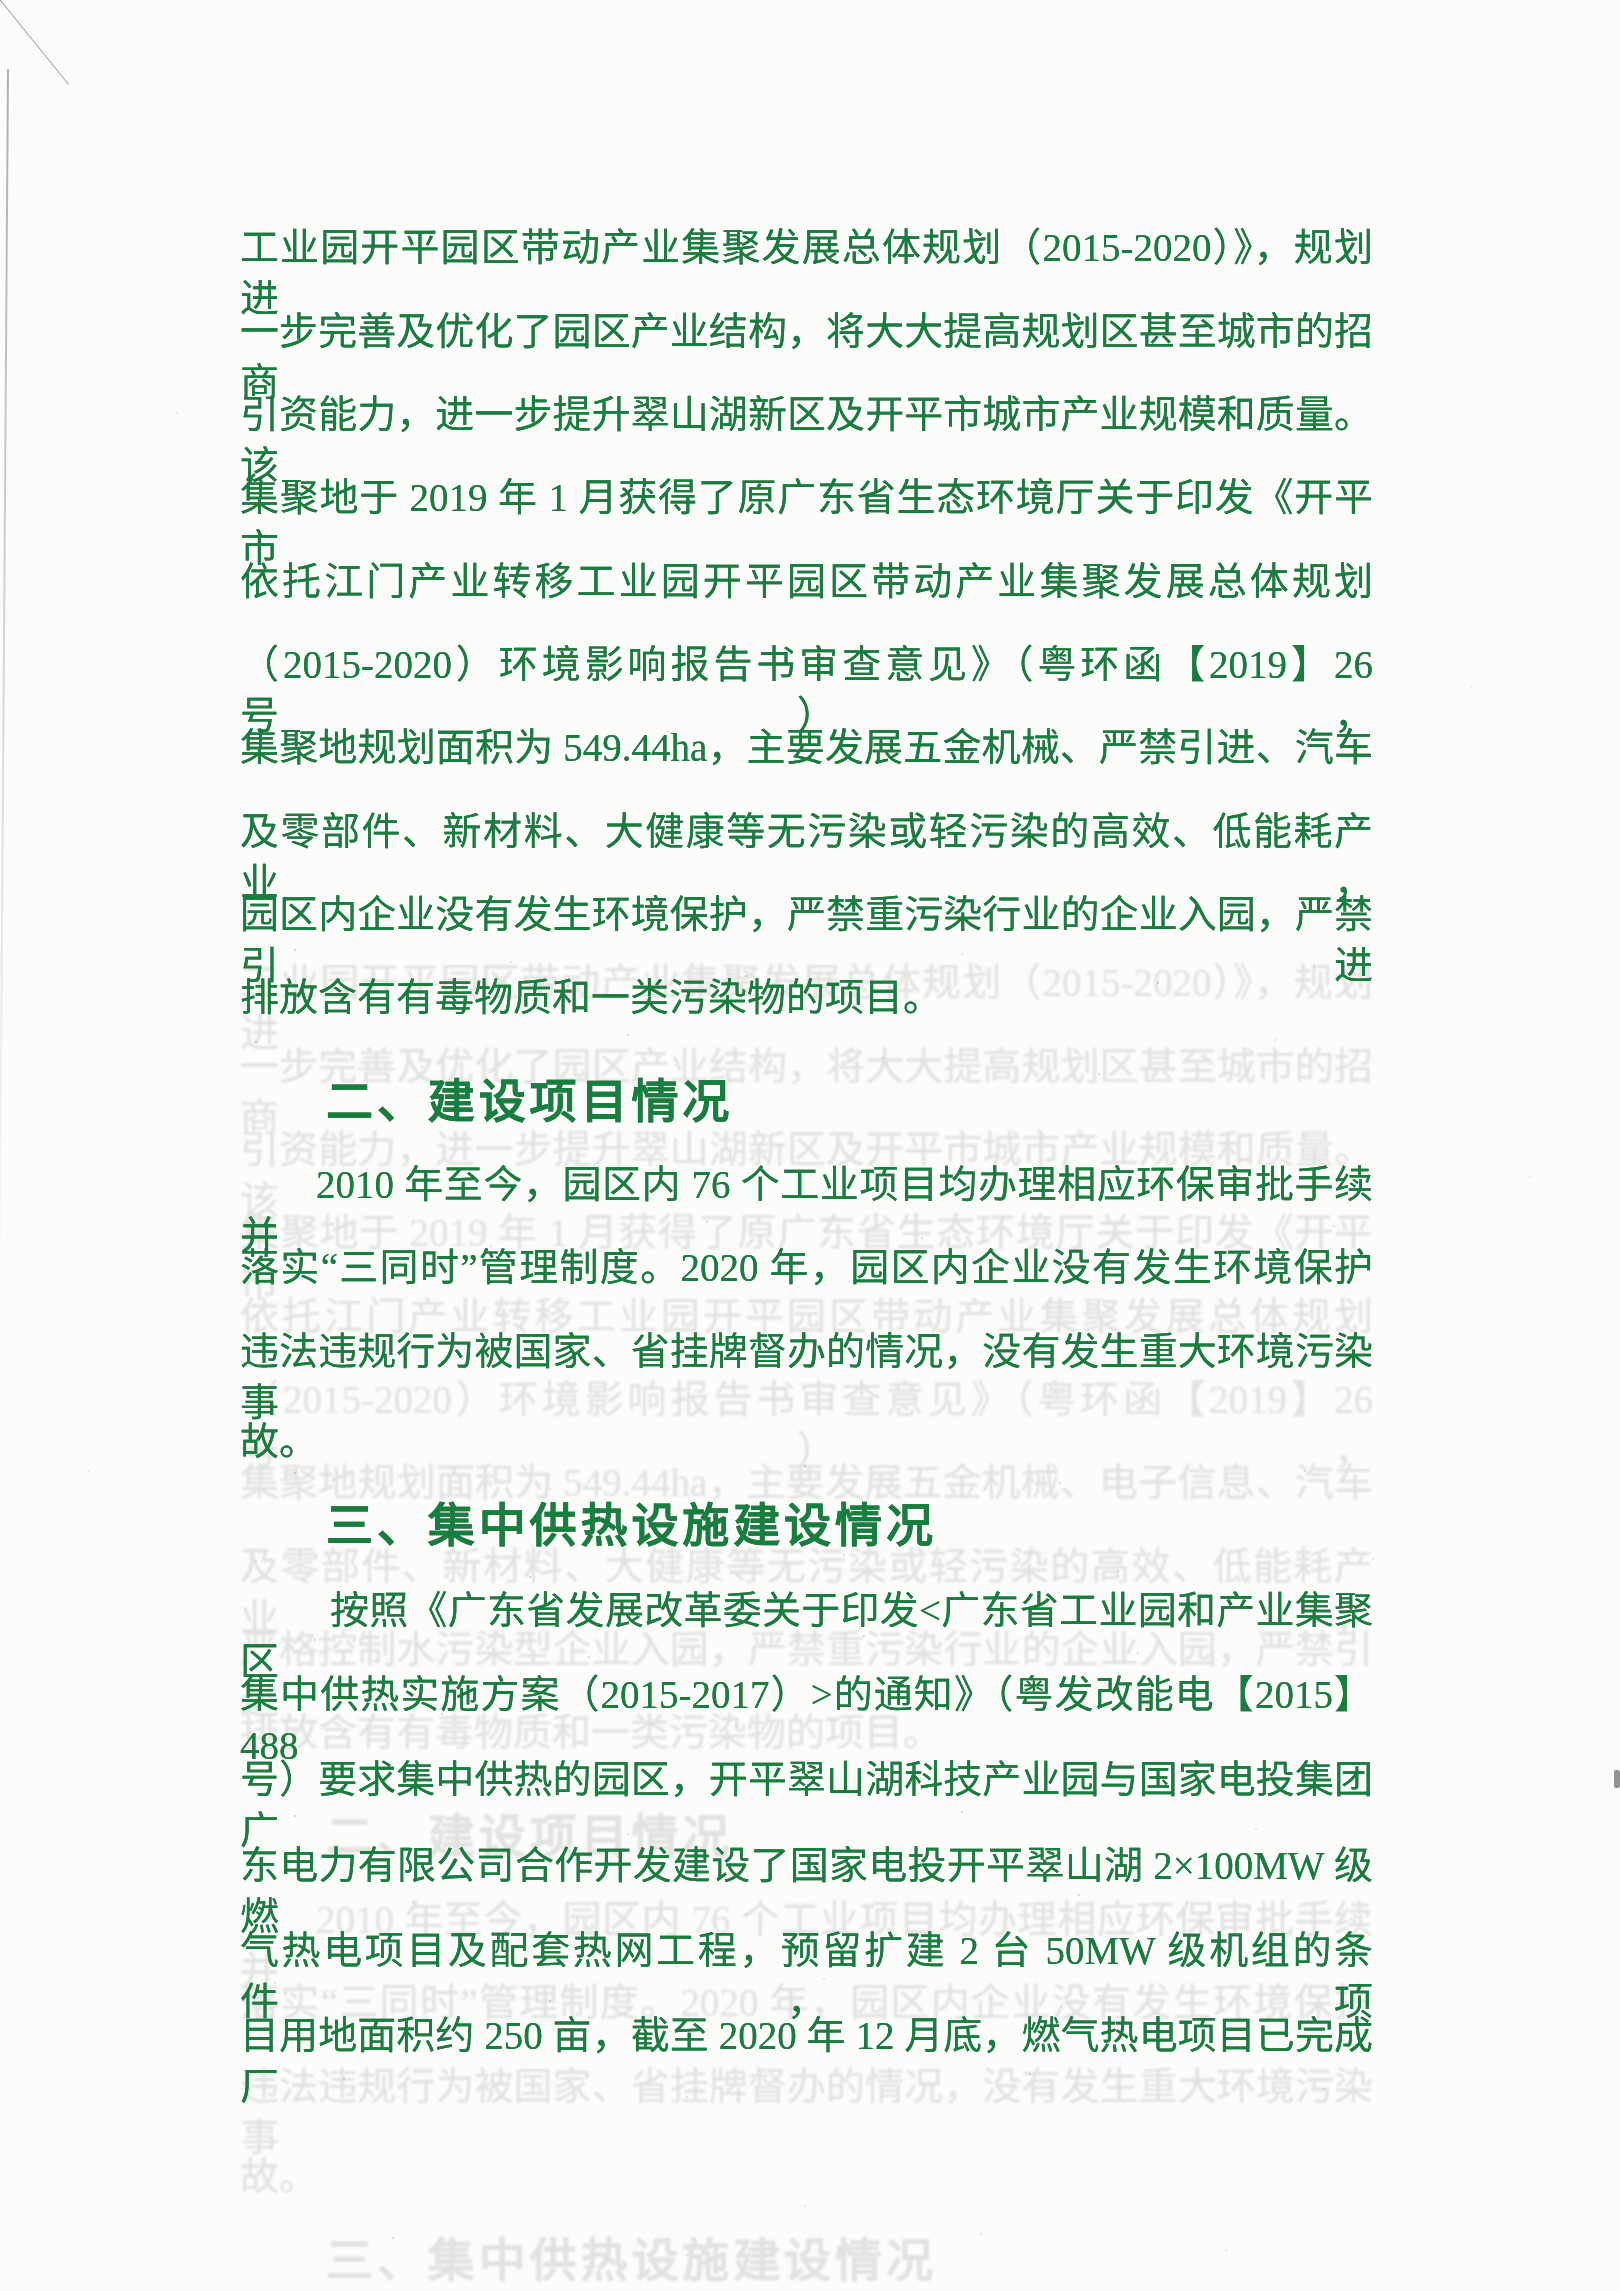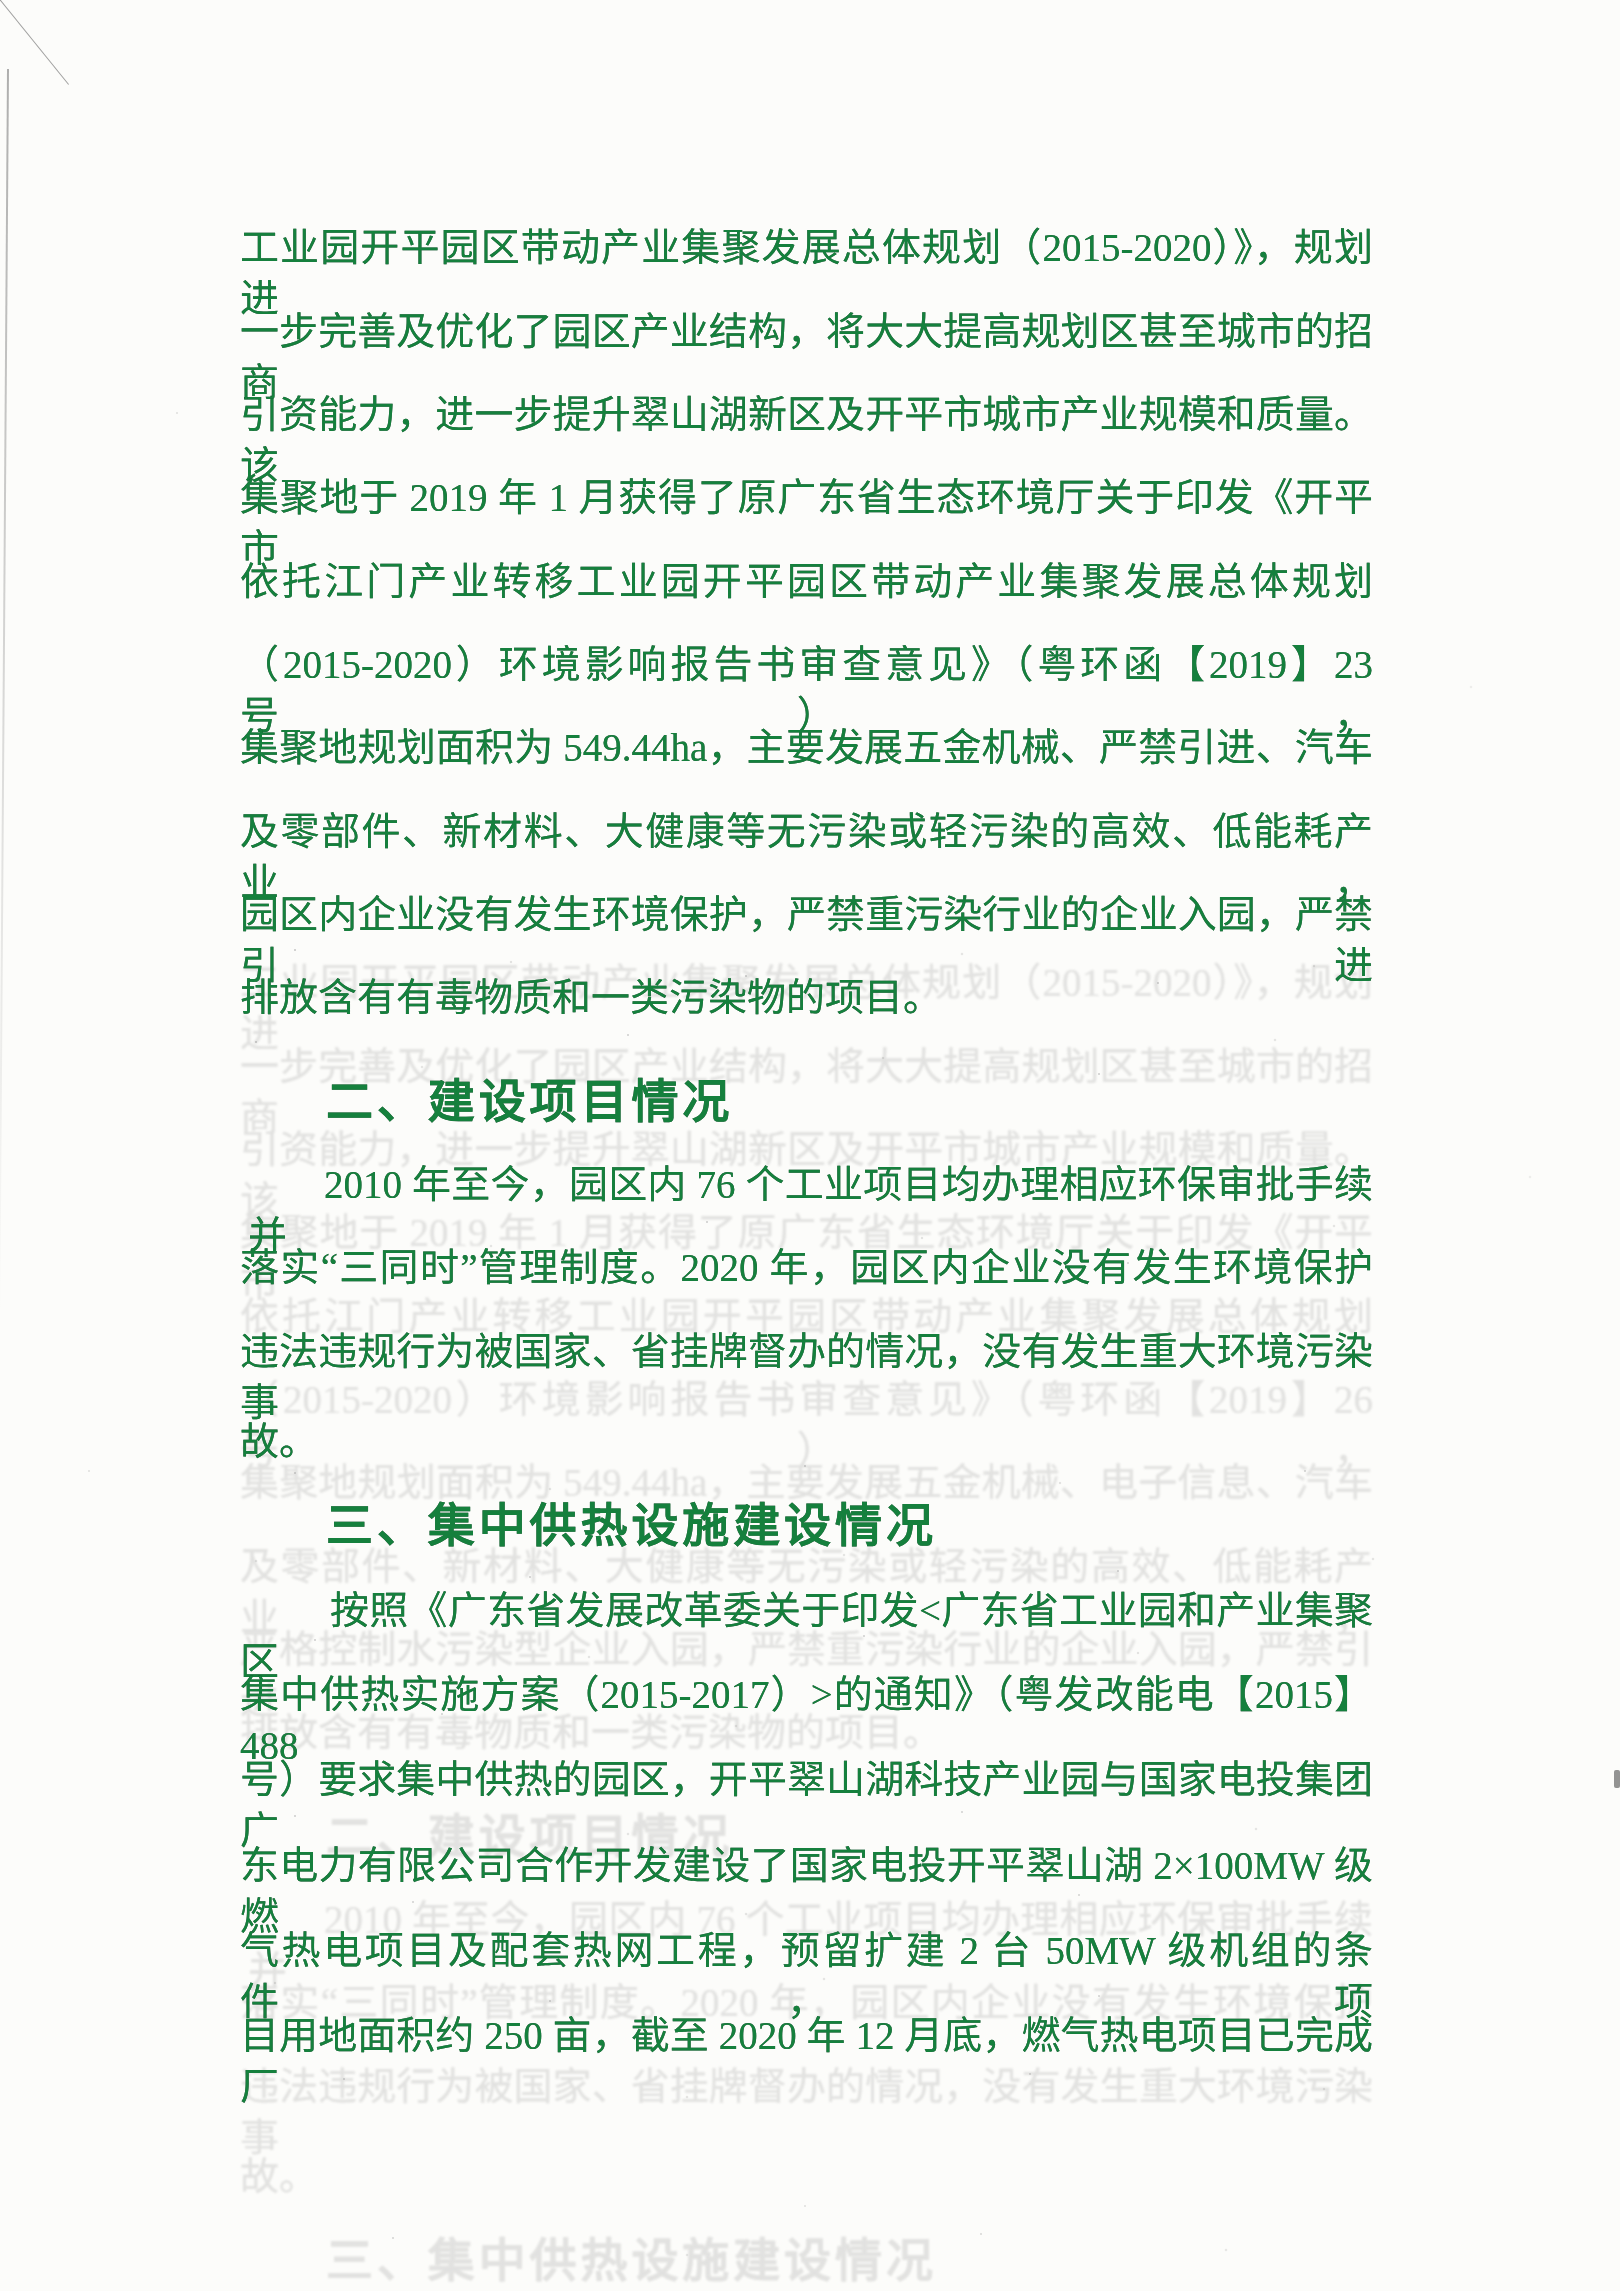--- a/index.html
+++ b/index.html
@@ -18,21 +18,21 @@
     position:absolute;left:0;right:0;height:51px;line-height:51px;
     text-align:justify;text-align-last:justify;
     text-shadow:0 0 0.5px rgba(25,25,25,0.75);
   }
   .short{text-align-last:left;font-family:Liberation Serif, serif;}
   .hd{
     font-family:"Liberation Sans","DejaVu Sans",sans-serif;
     font-weight:bold;font-size:47px;letter-spacing:3.9px;
     padding-left:86px;text-align-last:left;
   }
-  .ind1{text-indent:76px;margin-left:8px;}
+  .ind1{text-indent:76px;}
   .ind2{text-indent:90px;}
   
   .ghost{
     opacity:0.17;
     filter:blur(1.1px) grayscale(1);
     transform:translateY(735px);
     pointer-events:none;
   }
   
   .edge-line-left{
@@ -114,21 +114,21 @@
     <div class="ln short" style="top:1416px">故。</div>
     <div class="ln hd" style="top:1500px">三、集中供热设施建设情况</div>
 
   </div>
     <div class="text-layer">
     <div class="ln" style="top:222px">工业园开平园区带动产业集聚发展总体规划（2015-2020）》，规划进</div>
     <div class="ln" style="top:389px">引资能力，进一步提升翠山湖新区及开平市城市产业规模和质量。该</div>
     <div class="ln" style="top:306px">一步完善及优化了园区产业结构，将大大提高规划区甚至城市的招商</div>
     <div class="ln" style="top:472px">集聚地于 2019 年 1 月获得了原广东省生态环境厅关于印发《开平市</div>
     <div class="ln" style="top:556px">依托江门产业转移工业园开平园区带动产业集聚发展总体规划</div>
-    <div class="ln" style="top:639px">（2015-2020）环境影响报告书审查意见》（粤环函【2019】23 号），</div>
+    <div class="ln" style="top:639px">（2015-2020）环境影响报告书审查意见》（粤环函【2019】26 号），</div>
     <div class="ln" style="top:722px">集聚地规划面积为 549.44ha，主要发展五金机械、严禁引进、汽车</div>
     <div class="ln" style="top:806px">及零部件、新材料、大健康等无污染或轻污染的高效、低能耗产业，</div>
     <div class="ln" style="top:889px">园区内企业没有发生环境保护，严禁重污染行业的企业入园，严禁引进</div>
     <div class="ln short" style="top:972px">排放含有有毒物质和一类污染物的项目。</div>
     <div class="ln hd" style="top:1076px">二、建设项目情况</div>
     <div class="ln ind1" style="top:1159px">2010 年至今，园区内 76 个工业项目均办理相应环保审批手续并</div>
     <div class="ln" style="top:1242px">落实“三同时”管理制度。2020 年，园区内企业没有发生环境保护</div>
     <div class="ln" style="top:1326px">违法违规行为被国家、省挂牌督办的情况，没有发生重大环境污染事</div>
     <div class="ln short" style="top:1416px">故。</div>
     <div class="ln hd" style="top:1500px">三、集中供热设施建设情况</div>

